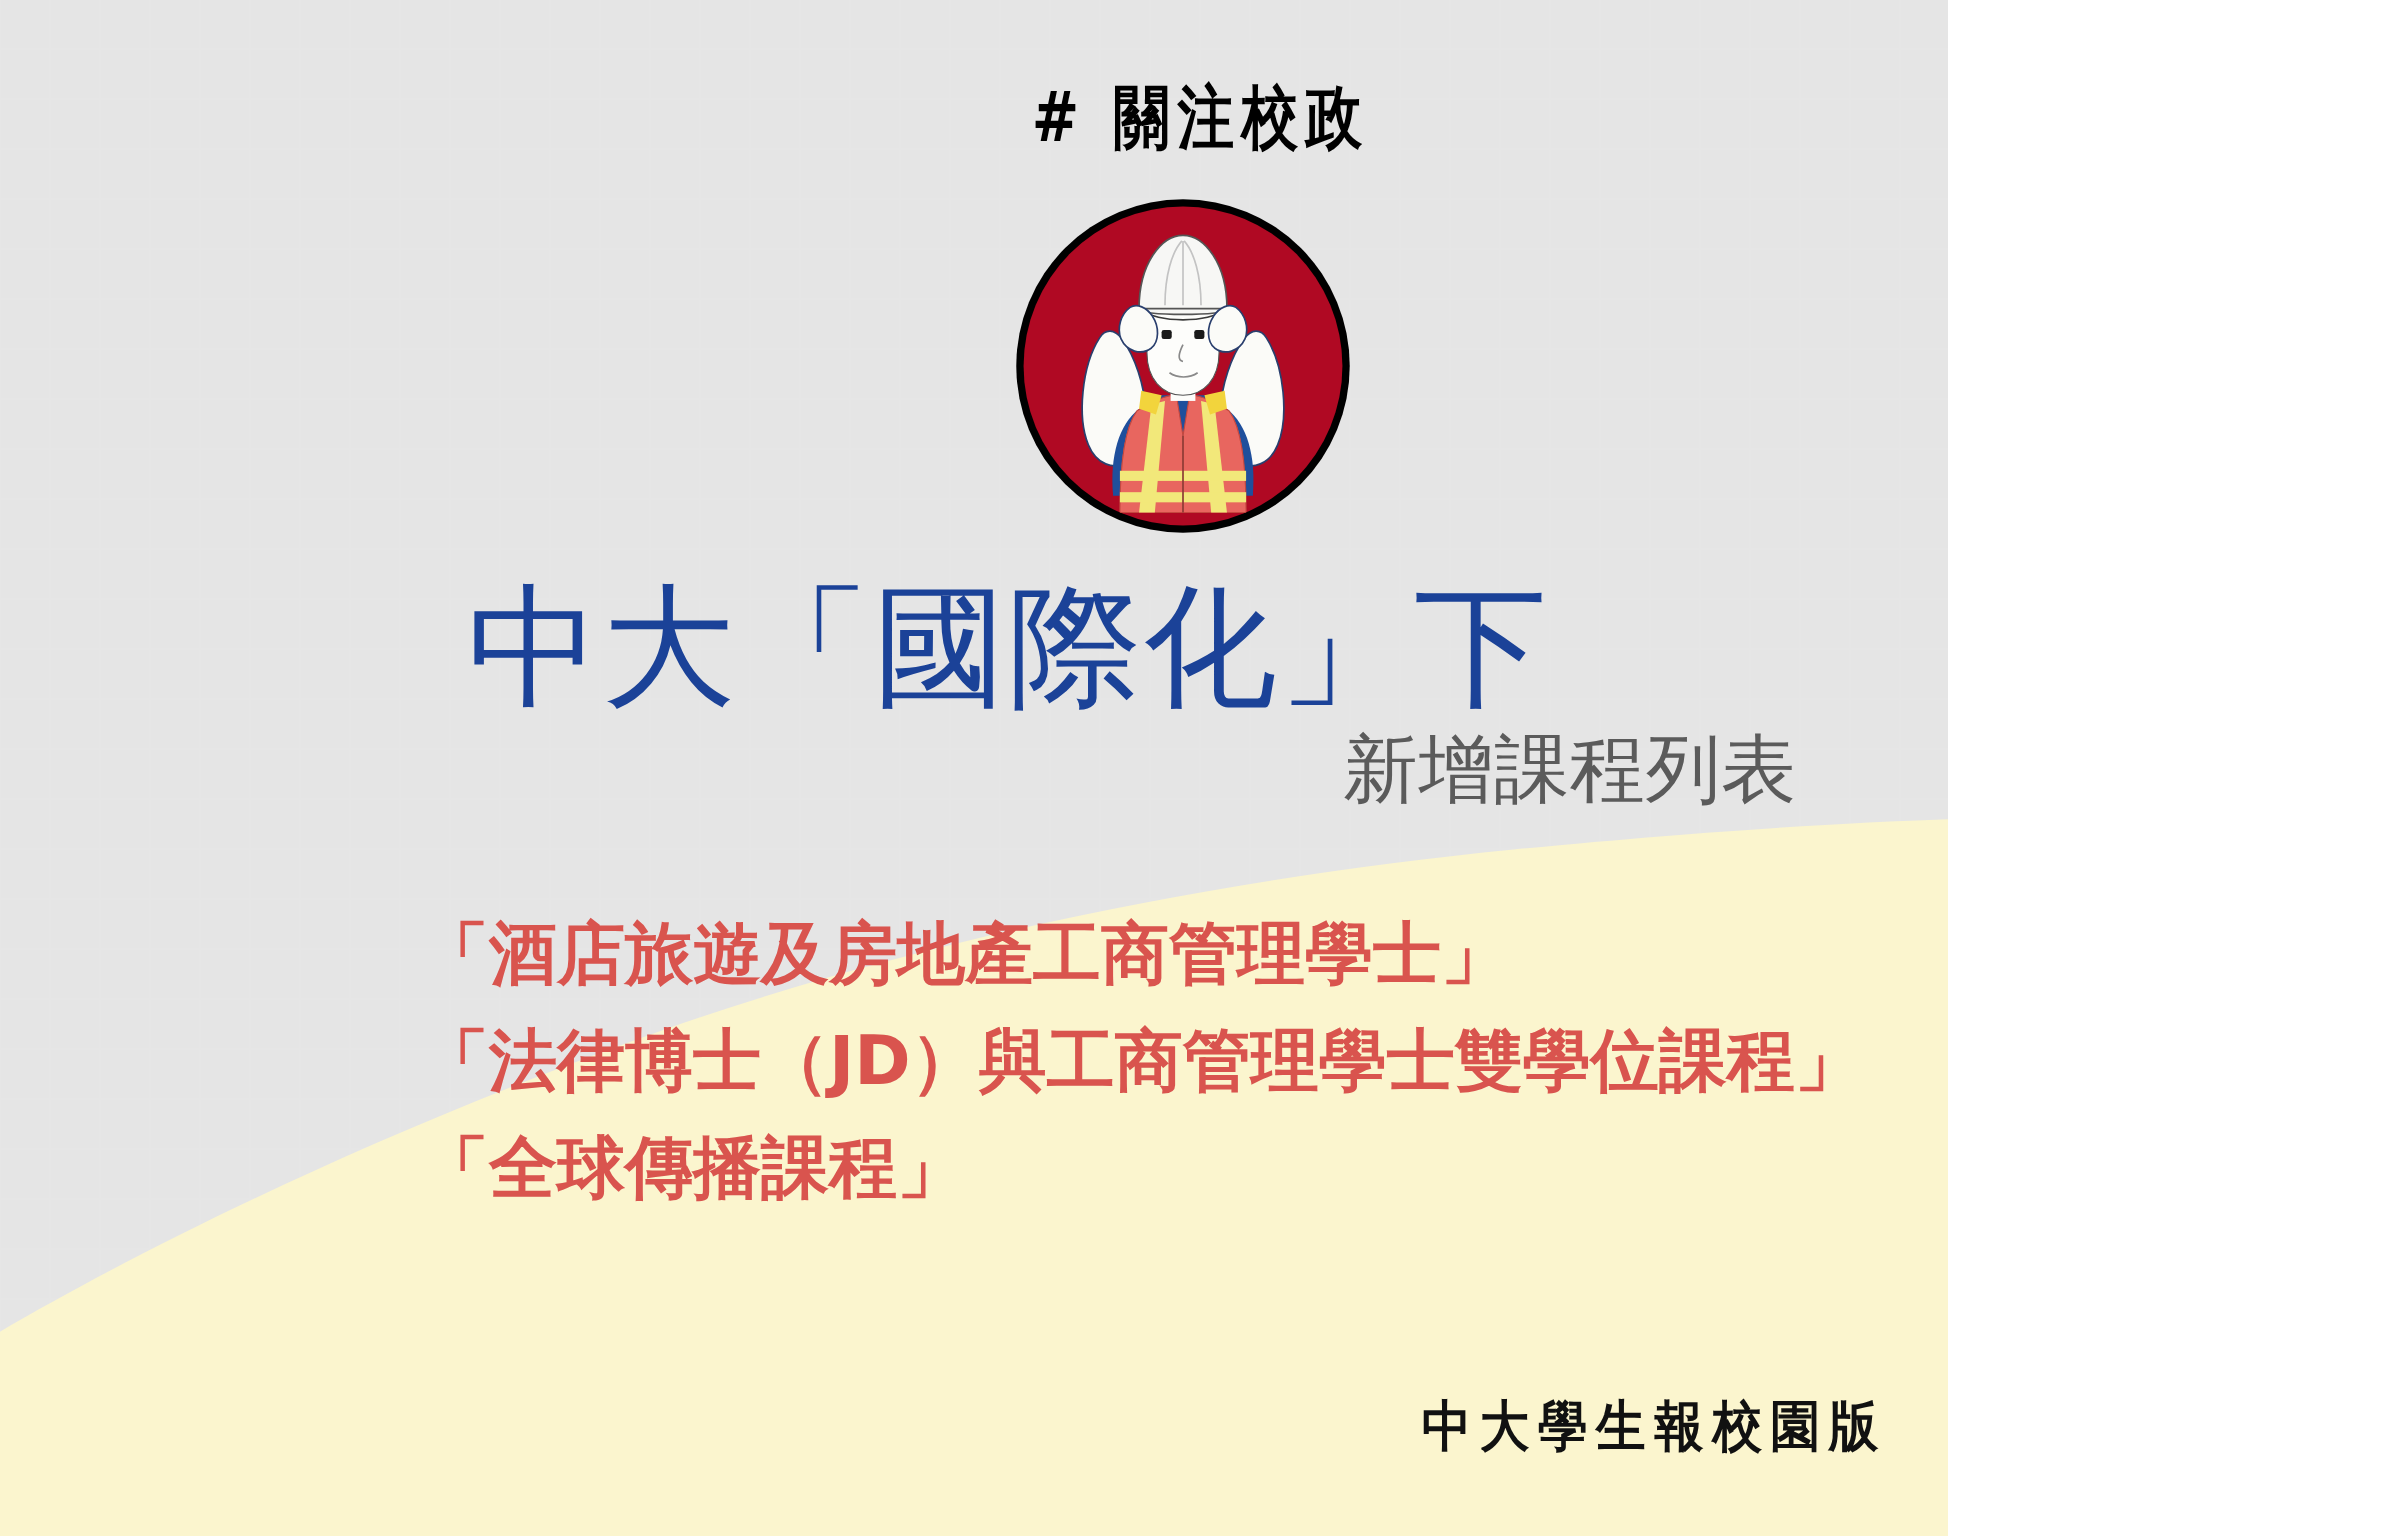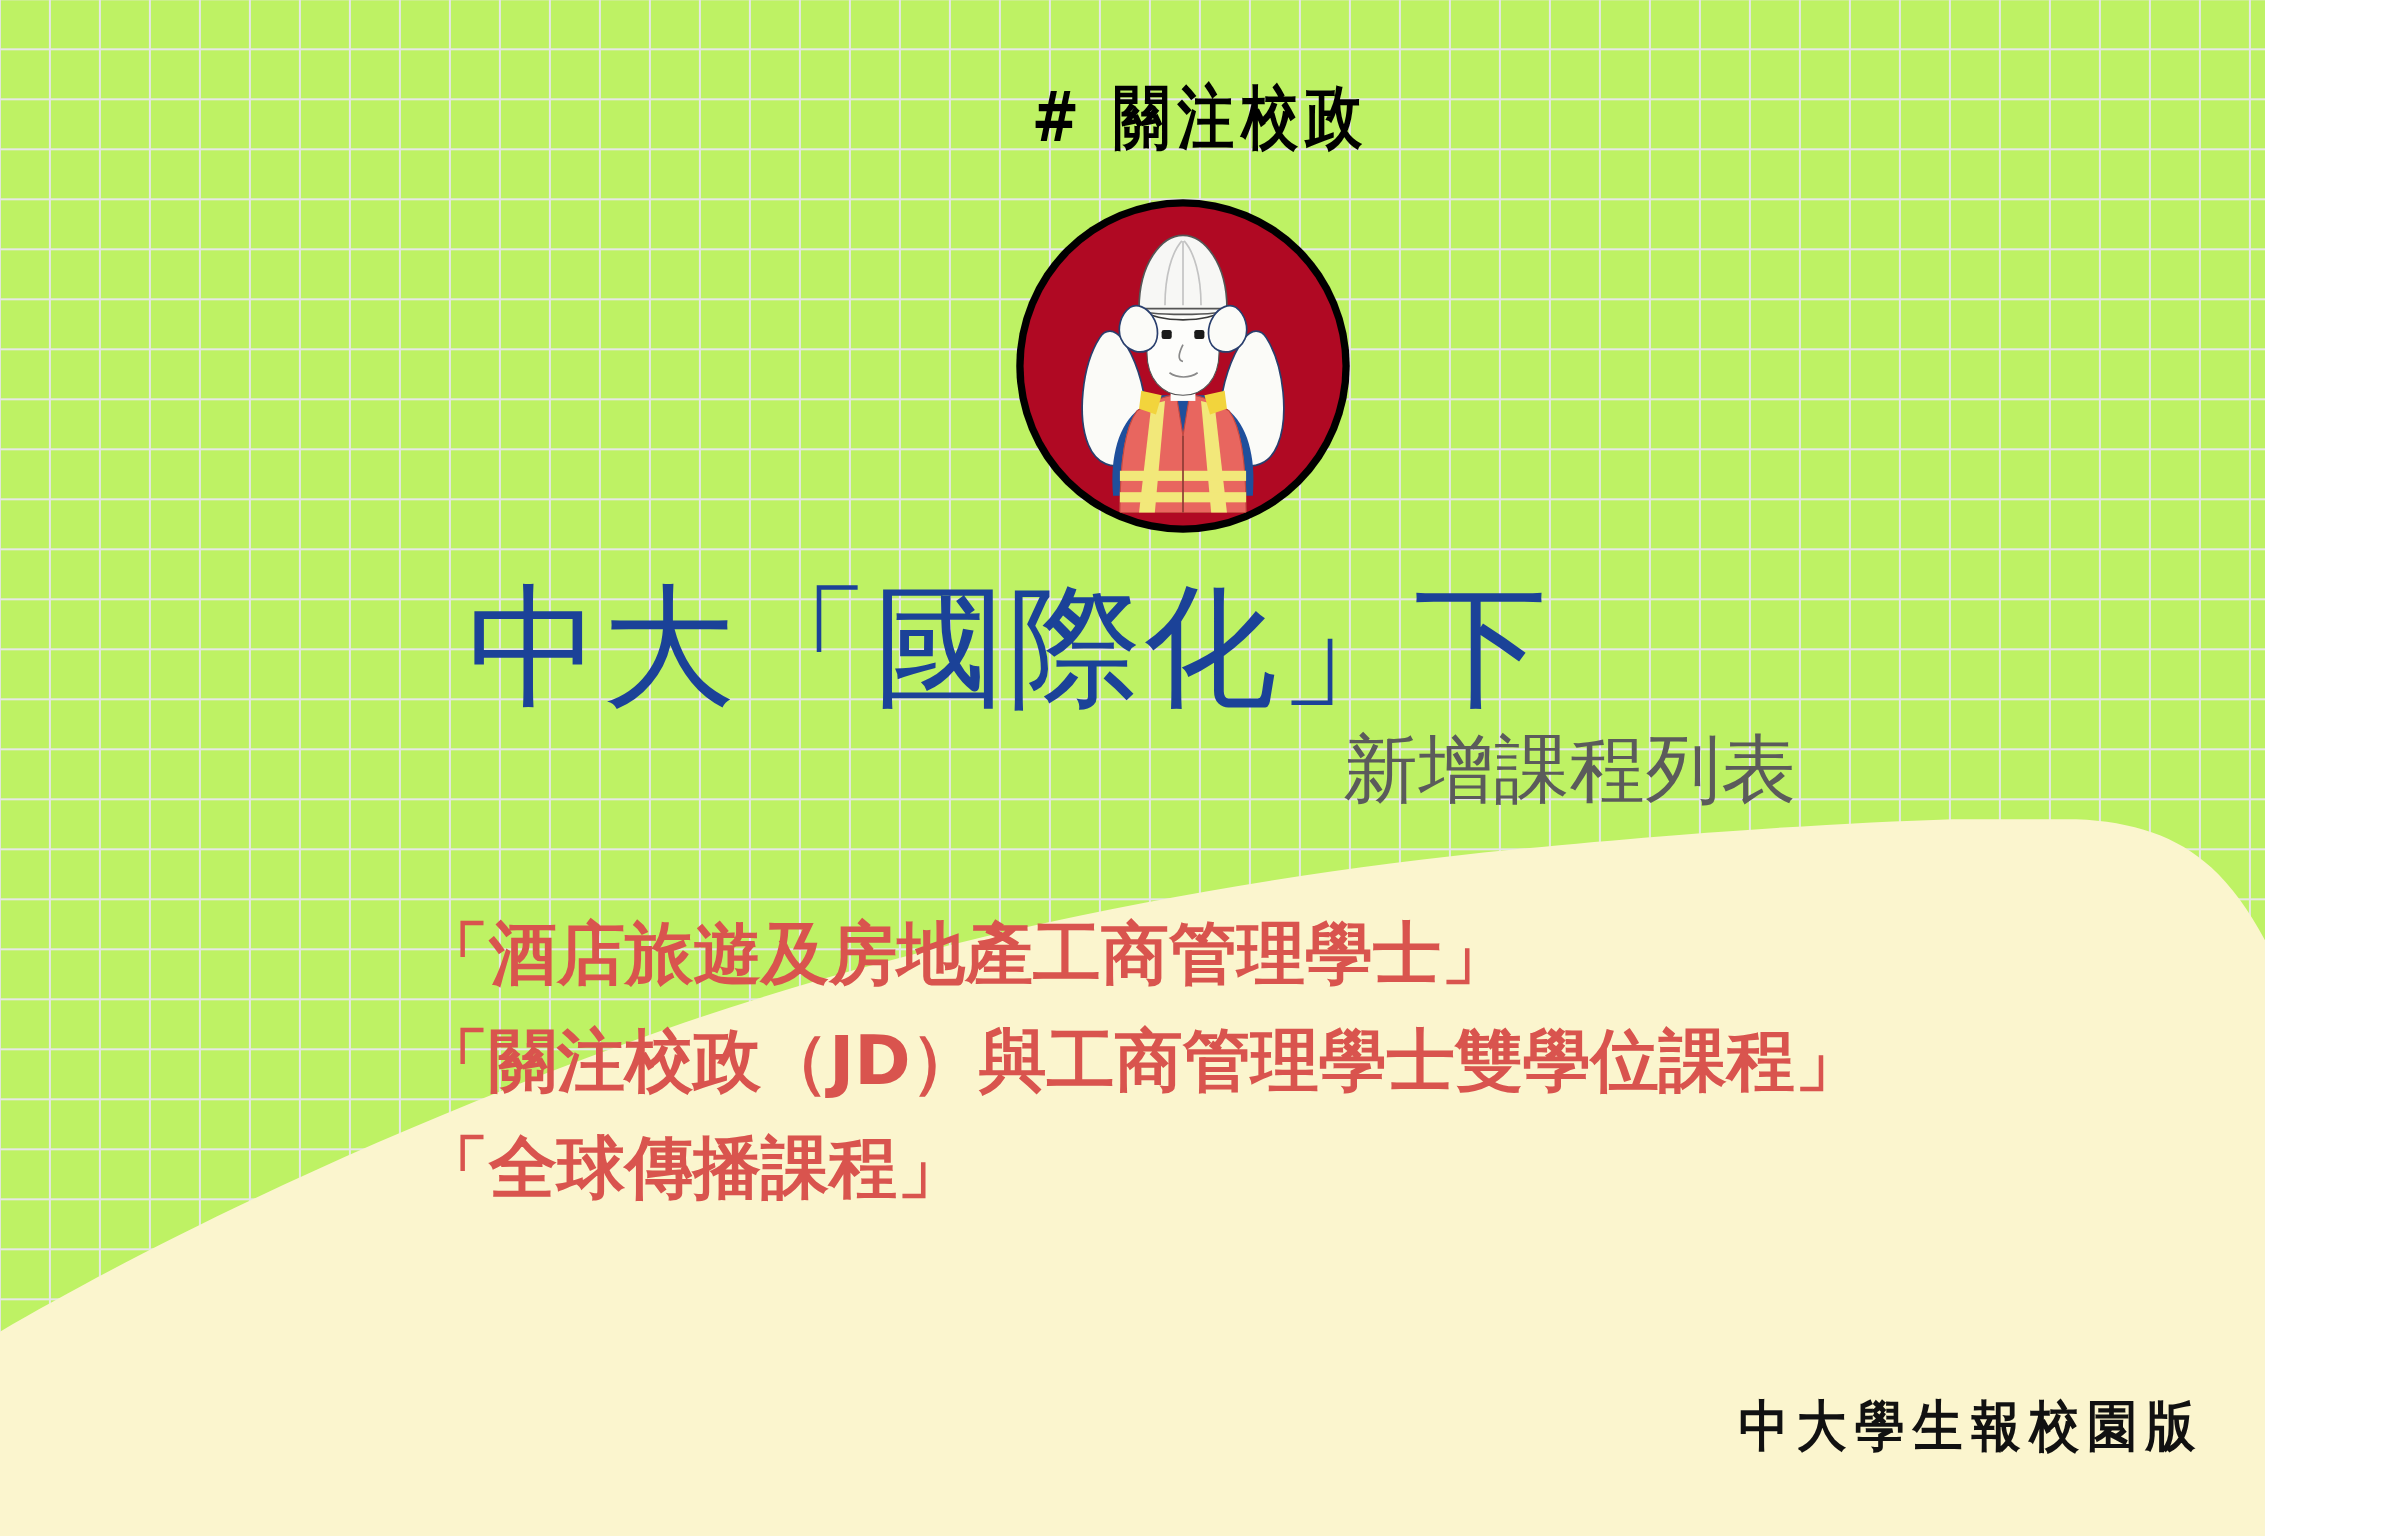--- a/index.html
+++ b/index.html
@@ -6,24 +6,24 @@
     margin: 0;
     padding: 0;
     background: #ffffff;
   }
   body {
     font-family: "Liberation Sans", "DejaVu Sans", sans-serif;
   }
 
   #poster {
     position: relative;
-    width: 2265px;
+    width: 1948px;
     height: 1537px;
     overflow: hidden;
-    background-color: #bef264;
+    background-color: #e5e5e5;
   }
 
   
   .grid-layer {
     position: absolute;
     inset: 0;
     background-image:
       linear-gradient(to right,  #e6e6e6 1.7px, transparent 1.7px),
       linear-gradient(to bottom, #e6e6e6 1.7px, transparent 1.7px);
     background-size: 50px 50px;
@@ -232,20 +232,20 @@
       </g>
     </svg>
   </div>
 
   <div class="headline">中大「國際化」下</div>
 
   <div class="subhead">新增課程列表</div>
 
   <div class="course-list">
     <div class="course-item">「酒店旅遊及房地產工商管理學士」</div>
-    <div class="course-item">「關注校政（JD）與工商管理學士雙學位課程」</div>
+    <div class="course-item">「法律博士（JD）與工商管理學士雙學位課程」</div>
     <div class="course-item">「全球傳播課程」</div>
   </div>
 
   <div class="footer">中大學生報校園版</div>
 
 </div>
 
 
 </body></html>

